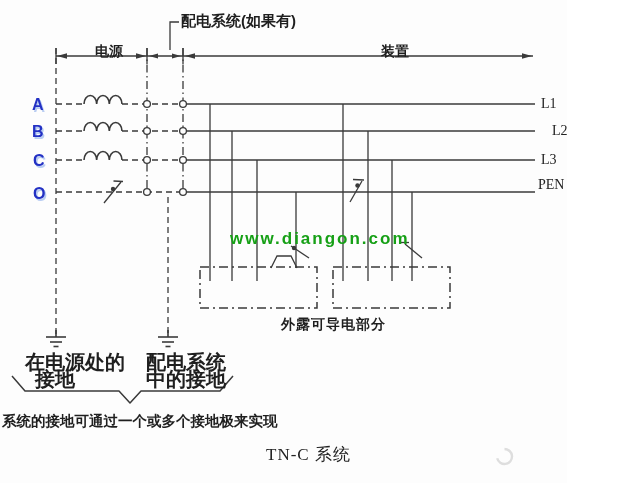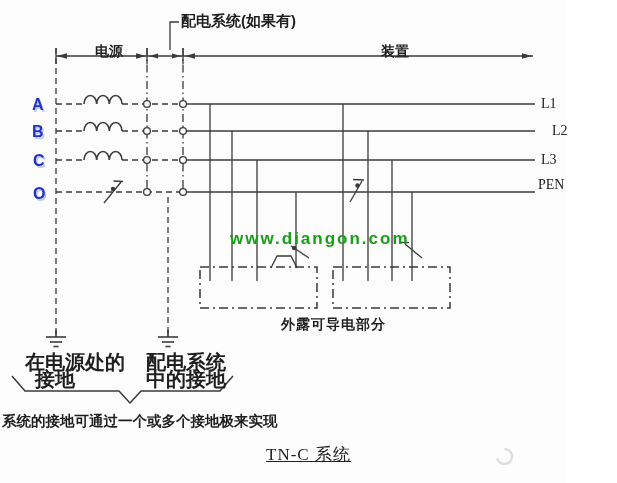--- a/index.html
+++ b/index.html
@@ -156,21 +156,21 @@
   <div class="txt cn two-line" style="left:25px;top:354px;">
     <div>在电源处的</div>
     <div class="indent2">接地</div>
   </div>
   <div class="txt cn two-line" style="left:146px;top:354px;">
     <div>配电系统</div>
     <div>中的接地</div>
   </div>
 
   <div class="txt cn note" style="left:2px;top:412px;">系统的接地可通过一个或多个接地极来实现</div>
-  <div class="txt title" style="left:266px;top:443px;text-decoration:underline;">TN-C 系统</div>
+  <div class="txt title" style="left:266px;top:443px;">TN-C 系统</div>
 
   <div class="txt wm-right" style="left:495px;top:447px;">
     <svg width="19" height="19" viewBox="0 0 19 19">
       <path d="M9.5,2 a7.5,7.5 0 1 1 -7.3,9.2" stroke="#dedede" stroke-width="2.4" fill="none"></path>
     </svg>
   </div>
 
 </div>
 
 </body></html>

